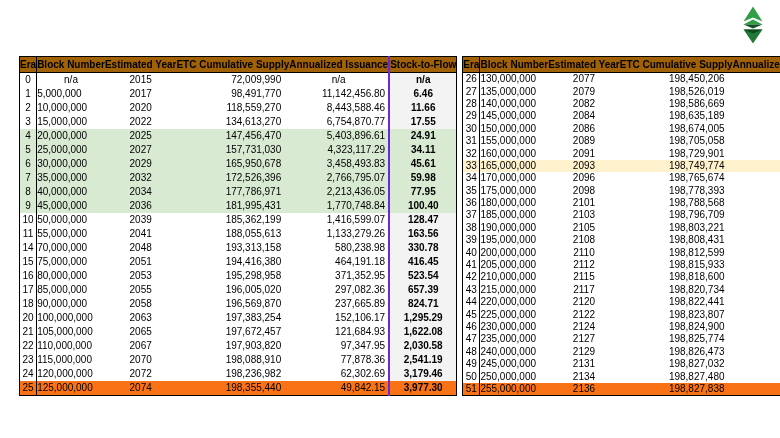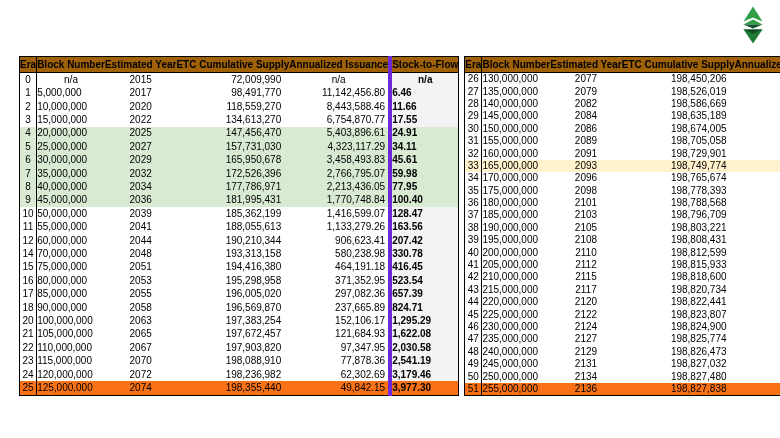--- a/index.html
+++ b/index.html
@@ -14,22 +14,22 @@
   thead th{
     font-weight:bold;height:15px;text-align:center;background:#a16207;
     border-bottom:1px solid #000;
   }
   tbody td{height:12.4px}
   th.col-era,td.col-era{border-right:1px solid #000;text-align:center}
   td.col-block{text-align:left}
   td.col-year{text-align:center}
   td.col-supply{text-align:right;padding-right:8px}
   td.col-issuance{text-align:right;padding-right:3px}
-  th.col-s2f,td.col-s2f{border-left:4px solid #6d28d9}
-  td.col-s2f{text-align:left;padding-right:0;font-weight:bold;background:#f3f3f3}
+  th.col-s2f,td.col-s2f{border-left:2px solid #6d28d9}
+  td.col-s2f{text-align:center;padding-right:0;font-weight:bold;background:#f3f3f3}
   td.na{text-align:center;padding-right:0}
   tr.green td{background:#d9ead3}
   tr.yellow td{background:#fff2cc}
   tr.pink td{background:#f97316}
   td.cell-yellow{background:#fff2cc}
 </style>
 </head>
 <body>
 
 <div>
@@ -153,28 +153,20 @@
           </tr>
           <tr>
             <td class="col-era">11</td>
             <td class="col-block">55,000,000</td>
             <td class="col-year">2041</td>
             <td class="col-supply">188,055,613</td>
             <td class="col-issuance">1,133,279.26</td>
             <td class="col-s2f">163.56</td>
           </tr>
           <tr>
-            <td class="col-era">12</td>
-            <td class="col-block">60,000,000</td>
-            <td class="col-year">2044</td>
-            <td class="col-supply">190,210,344</td>
-            <td class="col-issuance">906,623.41</td>
-            <td class="col-s2f">207.42</td>
-          </tr>
-          <tr>
             <td class="col-era">14</td>
             <td class="col-block">70,000,000</td>
             <td class="col-year">2048</td>
             <td class="col-supply">193,313,158</td>
             <td class="col-issuance">580,238.98</td>
             <td class="col-s2f">330.78</td>
           </tr>
           <tr>
             <td class="col-era">15</td>
             <td class="col-block">75,000,000</td>

